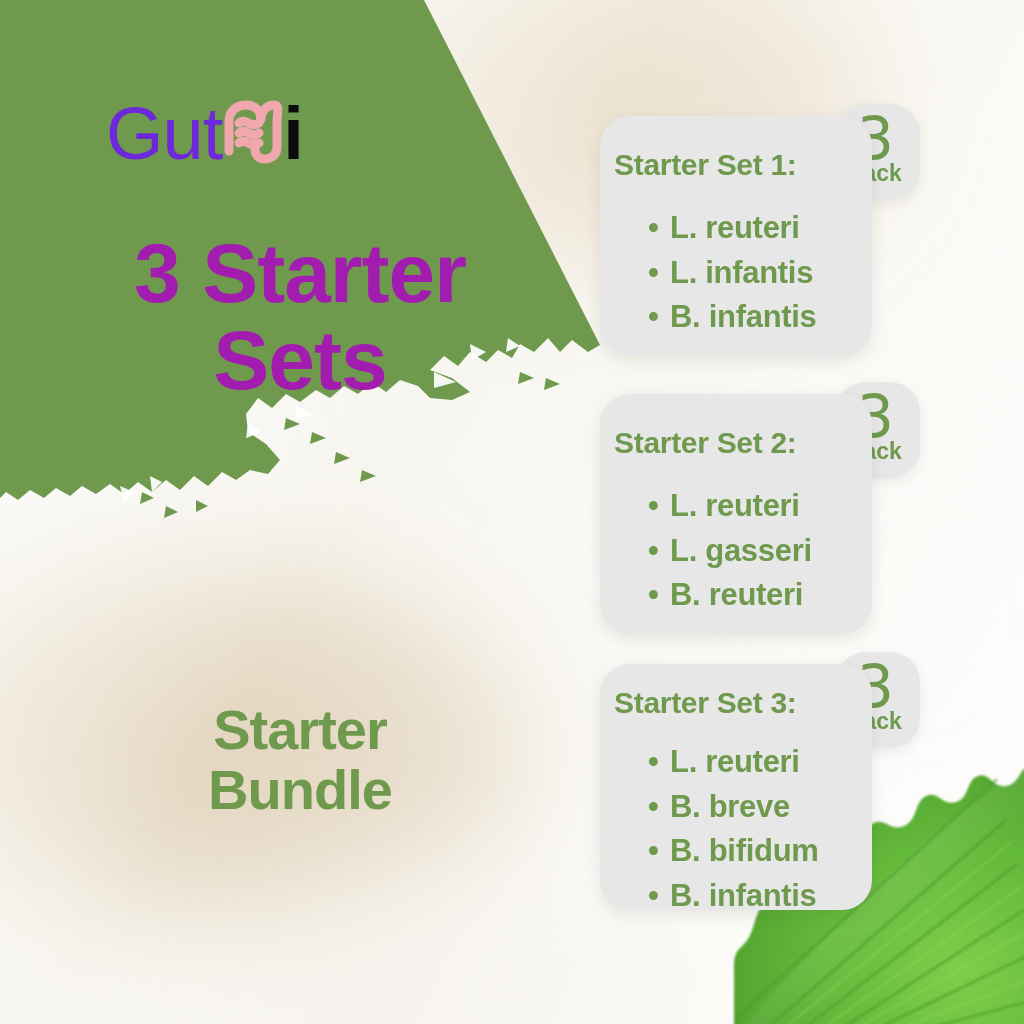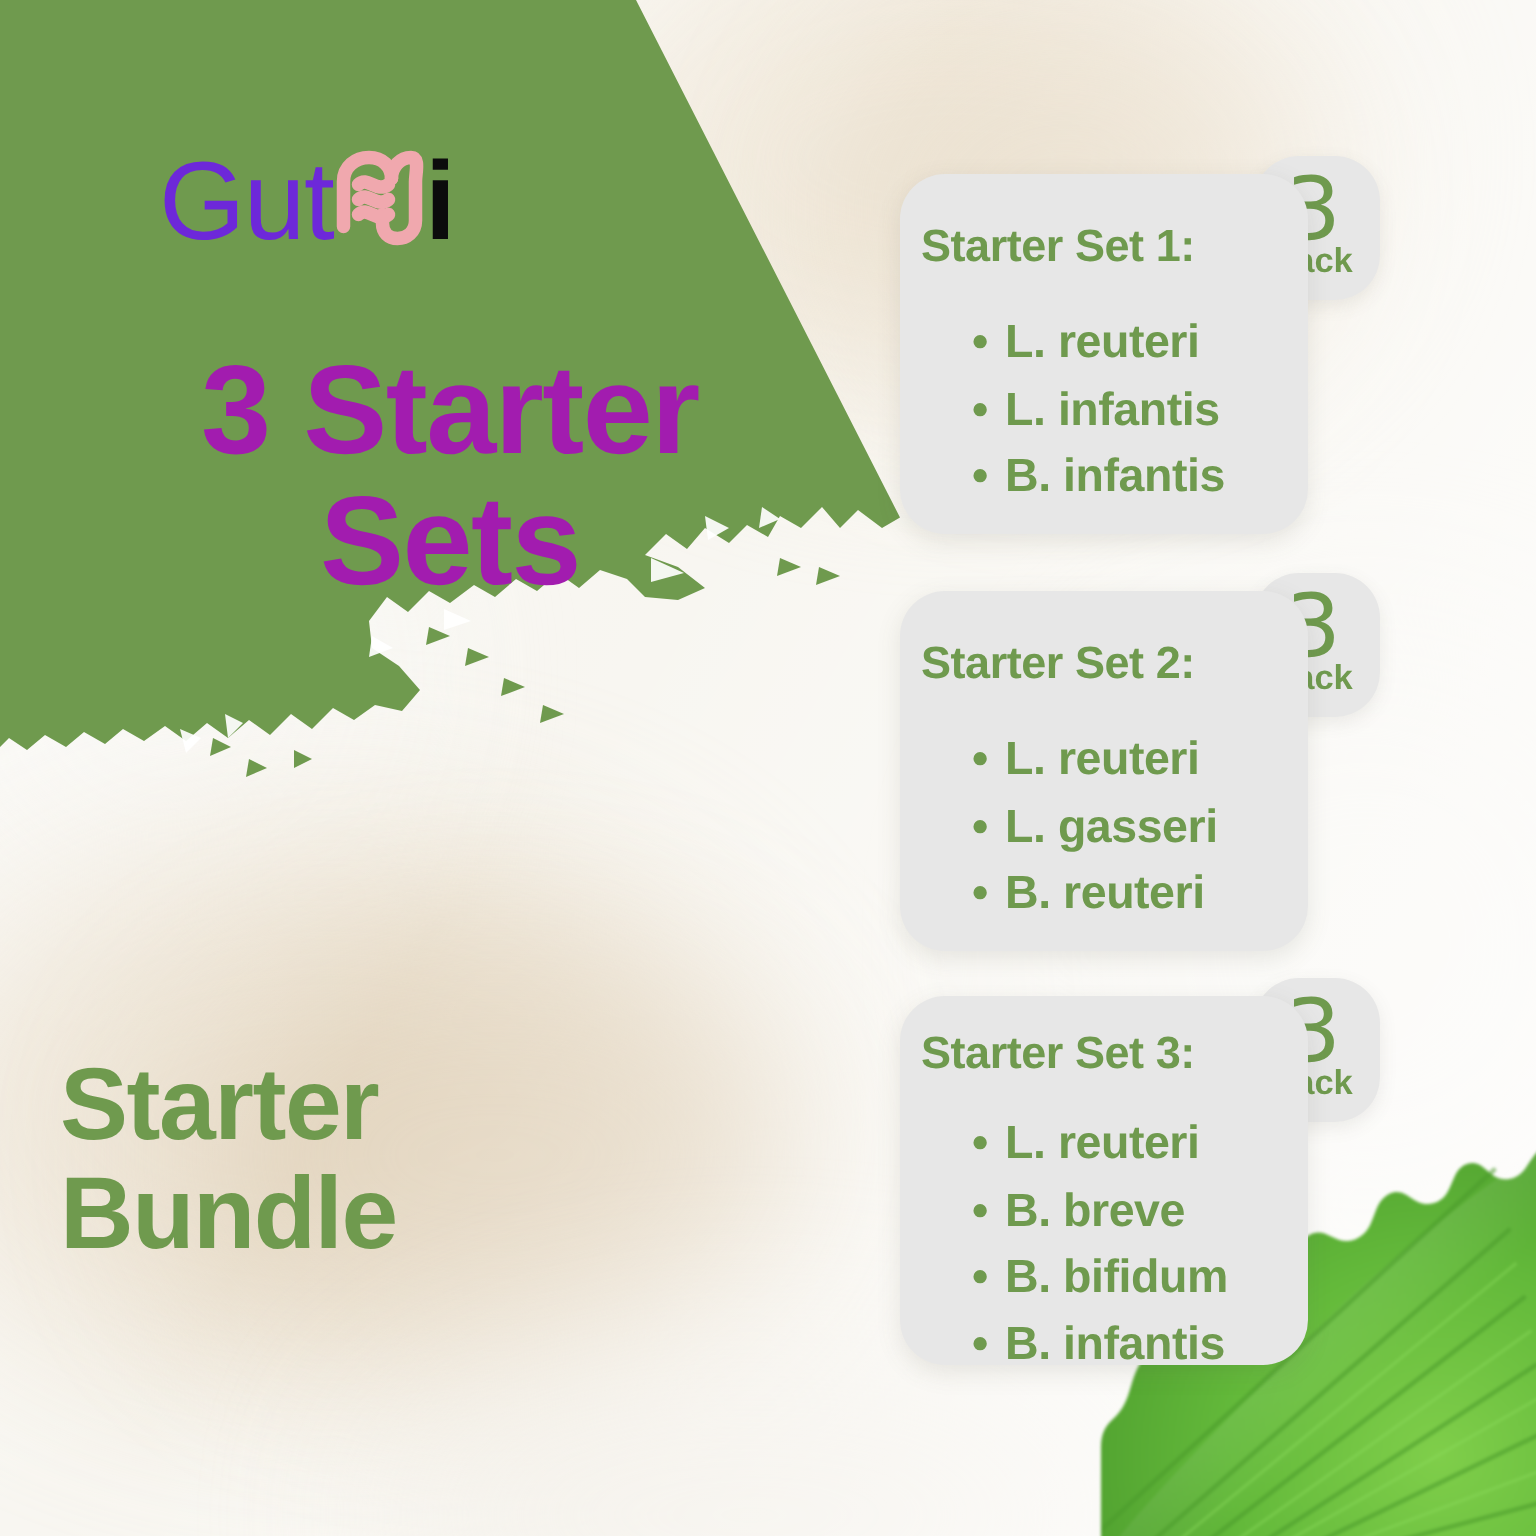--- a/index.html
+++ b/index.html
@@ -39,21 +39,21 @@
   .logo-ico{width:64px;height:70px;margin:0 -2px 0 -1px;}
   .logo-i{font-size:74px;font-weight:700;color:#0c0c0c;line-height:1;}
 
   
   .headline{position:absolute;left:40px;top:230px;width:520px;
     text-align:center;color:#a21caf;font-size:84px;font-weight:700;
     line-height:1.03;letter-spacing:-1px;}
 
   
   .subtitle{position:absolute;left:40px;top:700px;width:520px;
-    color:#6f9a4e;font-size:68px;font-weight:700;
+    text-align:center;color:#6f9a4e;font-size:56px;font-weight:700;
     line-height:1.08;letter-spacing:-1px;}
 
   
   .card{position:absolute;background:#e7e7e7;border-radius:30px;
         box-shadow:0 5px 16px rgba(90,90,80,.13);}
   .card-badge{position:absolute;background:#e7e7e7;border-radius:30px;
         box-shadow:0 4px 12px rgba(90,90,80,.10);}
   .badge-inner{position:absolute;top:6px;left:0;right:6px;text-align:center;
         color:#6f9a4e;line-height:1;}
   .badge-num{font-size:58px;font-weight:400;letter-spacing:-1px;

